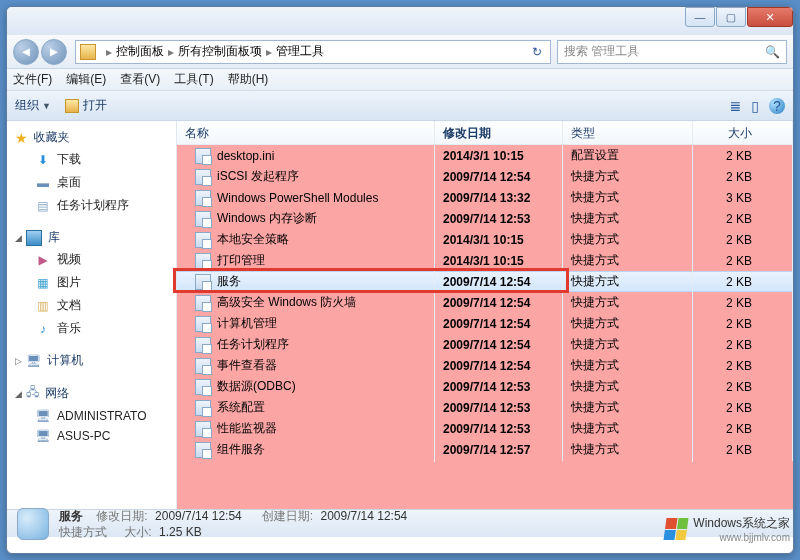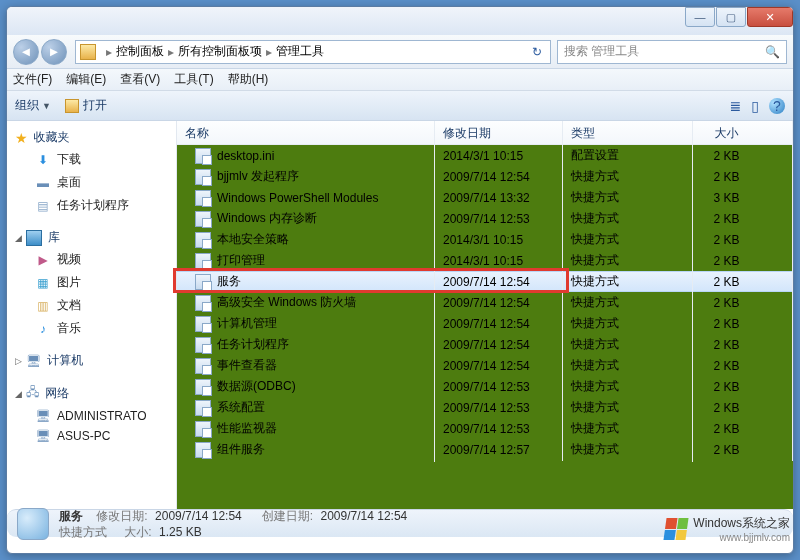--- a/index.html
+++ b/index.html
@@ -27,32 +27,32 @@
 .helpicon{width:16px;height:16px;border-radius:50%;background:radial-gradient(circle at 30% 30%,#aee0ff,#2b7fc4);color:#fff;display:flex;align-items:center;justify-content:center;font-size:11px;}
 .content{display:flex;height:calc(100% - 28px - 34px - 22px - 30px - 44px);}
 .sidebar{width:170px;background:#fff;border-right:1px solid #e2e8f0;overflow:hidden;padding:6px 0;}
 .favhdr{display:flex;align-items:center;padding:2px 8px;color:#1a3a66;}
 .favhdr .star{color:#f2b01e;margin-right:6px;font-size:14px;}
 .sideitem{display:flex;align-items:center;padding:3px 8px 3px 28px;color:#222;}
 .sideitem .ic{width:16px;height:14px;margin-right:6px;display:flex;align-items:center;justify-content:center;font-size:12px;}
 .grphdr{display:flex;align-items:center;padding:2px 8px;color:#1a3a66;margin-top:10px;}
 .grphdr .tri{font-size:9px;color:#666;margin-right:4px;}
 .libicon{width:16px;height:16px;background:linear-gradient(to bottom,#9fcff0,#3d8ec8);border:1px solid #2b6ea0;margin-right:6px;}
-.main{flex:1;background:#4d7c0f;overflow:hidden;}
+.main{flex:1;background:#fca5a5;overflow:hidden;}
 .cols{display:flex;height:24px;border-bottom:1px solid #e6ecf3;background:linear-gradient(to bottom,#fdfeff,#f3f7fb);color:#1a3a66;}
 .col{padding:4px 8px;border-right:1px solid #e6ecf3;}
-.c1{width:258px;}.c2{width:128px;}.c3{width:130px;}.c4{flex:1;text-align:center;padding-right:40px;}
+.c1{width:258px;}.c2{width:128px;font-weight:bold;}.c3{width:130px;}.c4{flex:1;text-align:right;padding-right:40px;}
 .rows{}
 .row{display:flex;height:21px;align-items:center;}
 .row .c1{display:flex;align-items:center;}
 .row .ic{width:16px;height:16px;margin:0 6px 0 10px;background:linear-gradient(to bottom,#eef4fb,#c8dbef);border:1px solid #8aa8c8;position:relative;}
 .row .ic::after{content:"";position:absolute;right:-2px;bottom:-2px;width:8px;height:8px;background:#fff;border:1px solid #8aa8c8;}
 .row.sel{background:linear-gradient(to bottom,#e9f2fd,#d3e6fb);border-top:1px solid #b9d6f7;border-bottom:1px solid #b9d6f7;}
 .highlight{position:absolute;border:3px solid #e03a2f;pointer-events:none;}
-.status{height:28px;background:linear-gradient(to bottom,#eef4fb,#dbe7f4);border-top:1px solid #c9d6e6;display:flex;align-items:center;padding:0 10px;color:#333;border-radius:9px;}
+.status{height:28px;background:linear-gradient(to bottom,#eef4fb,#dbe7f4);border-top:1px solid #c9d6e6;display:flex;align-items:center;padding:0 10px;color:#333;}
 .status .bigicon{width:32px;height:32px;margin-right:10px;background:radial-gradient(circle at 30% 30%,#d8ecfb,#7ab3e0);border-radius:6px;border:1px solid #8aa8c8;}
 .status .line{line-height:16px;}
 .status .lbl{color:#777;margin-right:4px;}
 .watermark{position:absolute;right:10px;bottom:17px;display:flex;align-items:center;color:#333;font-size:14px;}
 .wm-flag{width:22px;height:22px;margin-right:6px;display:grid;grid-template-columns:1fr 1fr;grid-template-rows:1fr 1fr;gap:1px;transform:skewX(-8deg);}
 .wm-flag div:nth-child(1){background:#e05030;}
 .wm-flag div:nth-child(2){background:#6fbf3f;}
 .wm-flag div:nth-child(3){background:#2b8fdf;}
 .wm-flag div:nth-child(4){background:#f2c83f;}
 .watermark .sub{font-size:10px;color:#888;display:block;text-align:right;}
@@ -194,21 +194,21 @@
               <span class="ic"></span>
               <span>desktop.ini</span>
             </div>
       <div class="col c2">2014/3/1 10:15</div>
       <div class="col c3">配置设置</div>
       <div class="col c4">2 KB</div>
     </div>
           <div class="row" id="row-1">
       <div class="col c1">
               <span class="ic"></span>
-              <span>bjjmlv 发起程序</span>
+              <span>iSCSI 发起程序</span>
             </div>
       <div class="col c2">2009/7/14 12:54</div>
       <div class="col c3">快捷方式</div>
       <div class="col c4">2 KB</div>
     </div>
           <div class="row" id="row-2">
       <div class="col c1">
               <span class="ic"></span>
               <span>Windows PowerShell Modules</span>
             </div>

